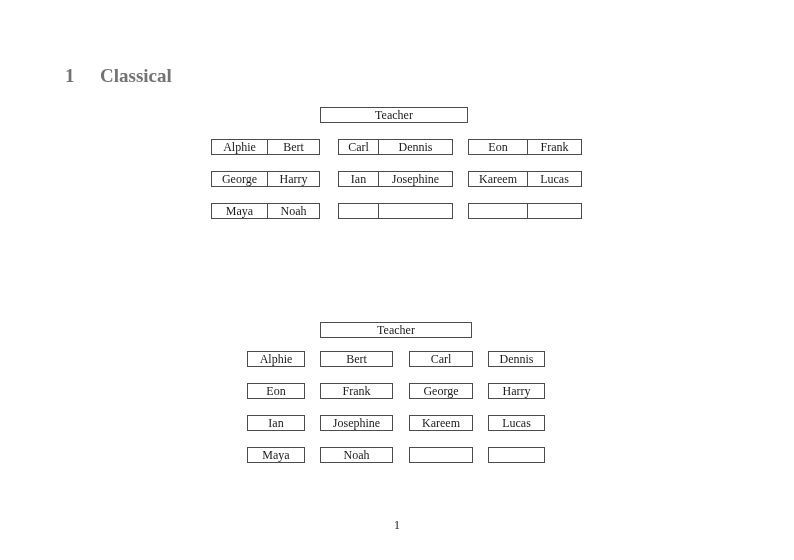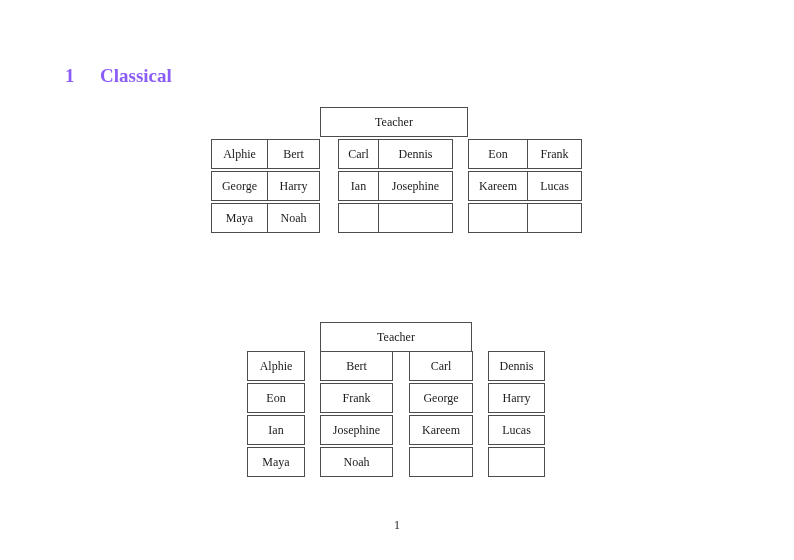--- a/index.html
+++ b/index.html
@@ -11,30 +11,30 @@
     font-family: "Liberation Serif", "DejaVu Serif", serif;
     color: #1a1a1a;
     overflow: hidden;
   }
   .heading {
     position: absolute;
     left: 65px;
     font-weight: bold;
     font-size: 19px;
     line-height: 1;
-    color: #8b5cf6;
+    color: #737373;
     white-space: nowrap;
   }
   .heading .num { display: inline-block; width: 35px; }
   .h-classical { top: 66px; }
   .h-distributed { top: 276px; }
 
   .box, .desk, .sdesk {
     position: absolute;
-    height: 30px;
+    height: 16px;
     border: 1px solid #4c4c4c;
     box-sizing: border-box;
     background: #ffffff;
   }
   .teacher-c { left: 320px; top: 107px; width: 148px; }
   .teacher-d { left: 320px; top: 322px; width: 152px; }
   .box {
     display: flex; align-items: center; justify-content: center;
     font-size: 12px; line-height: 1;
   }

